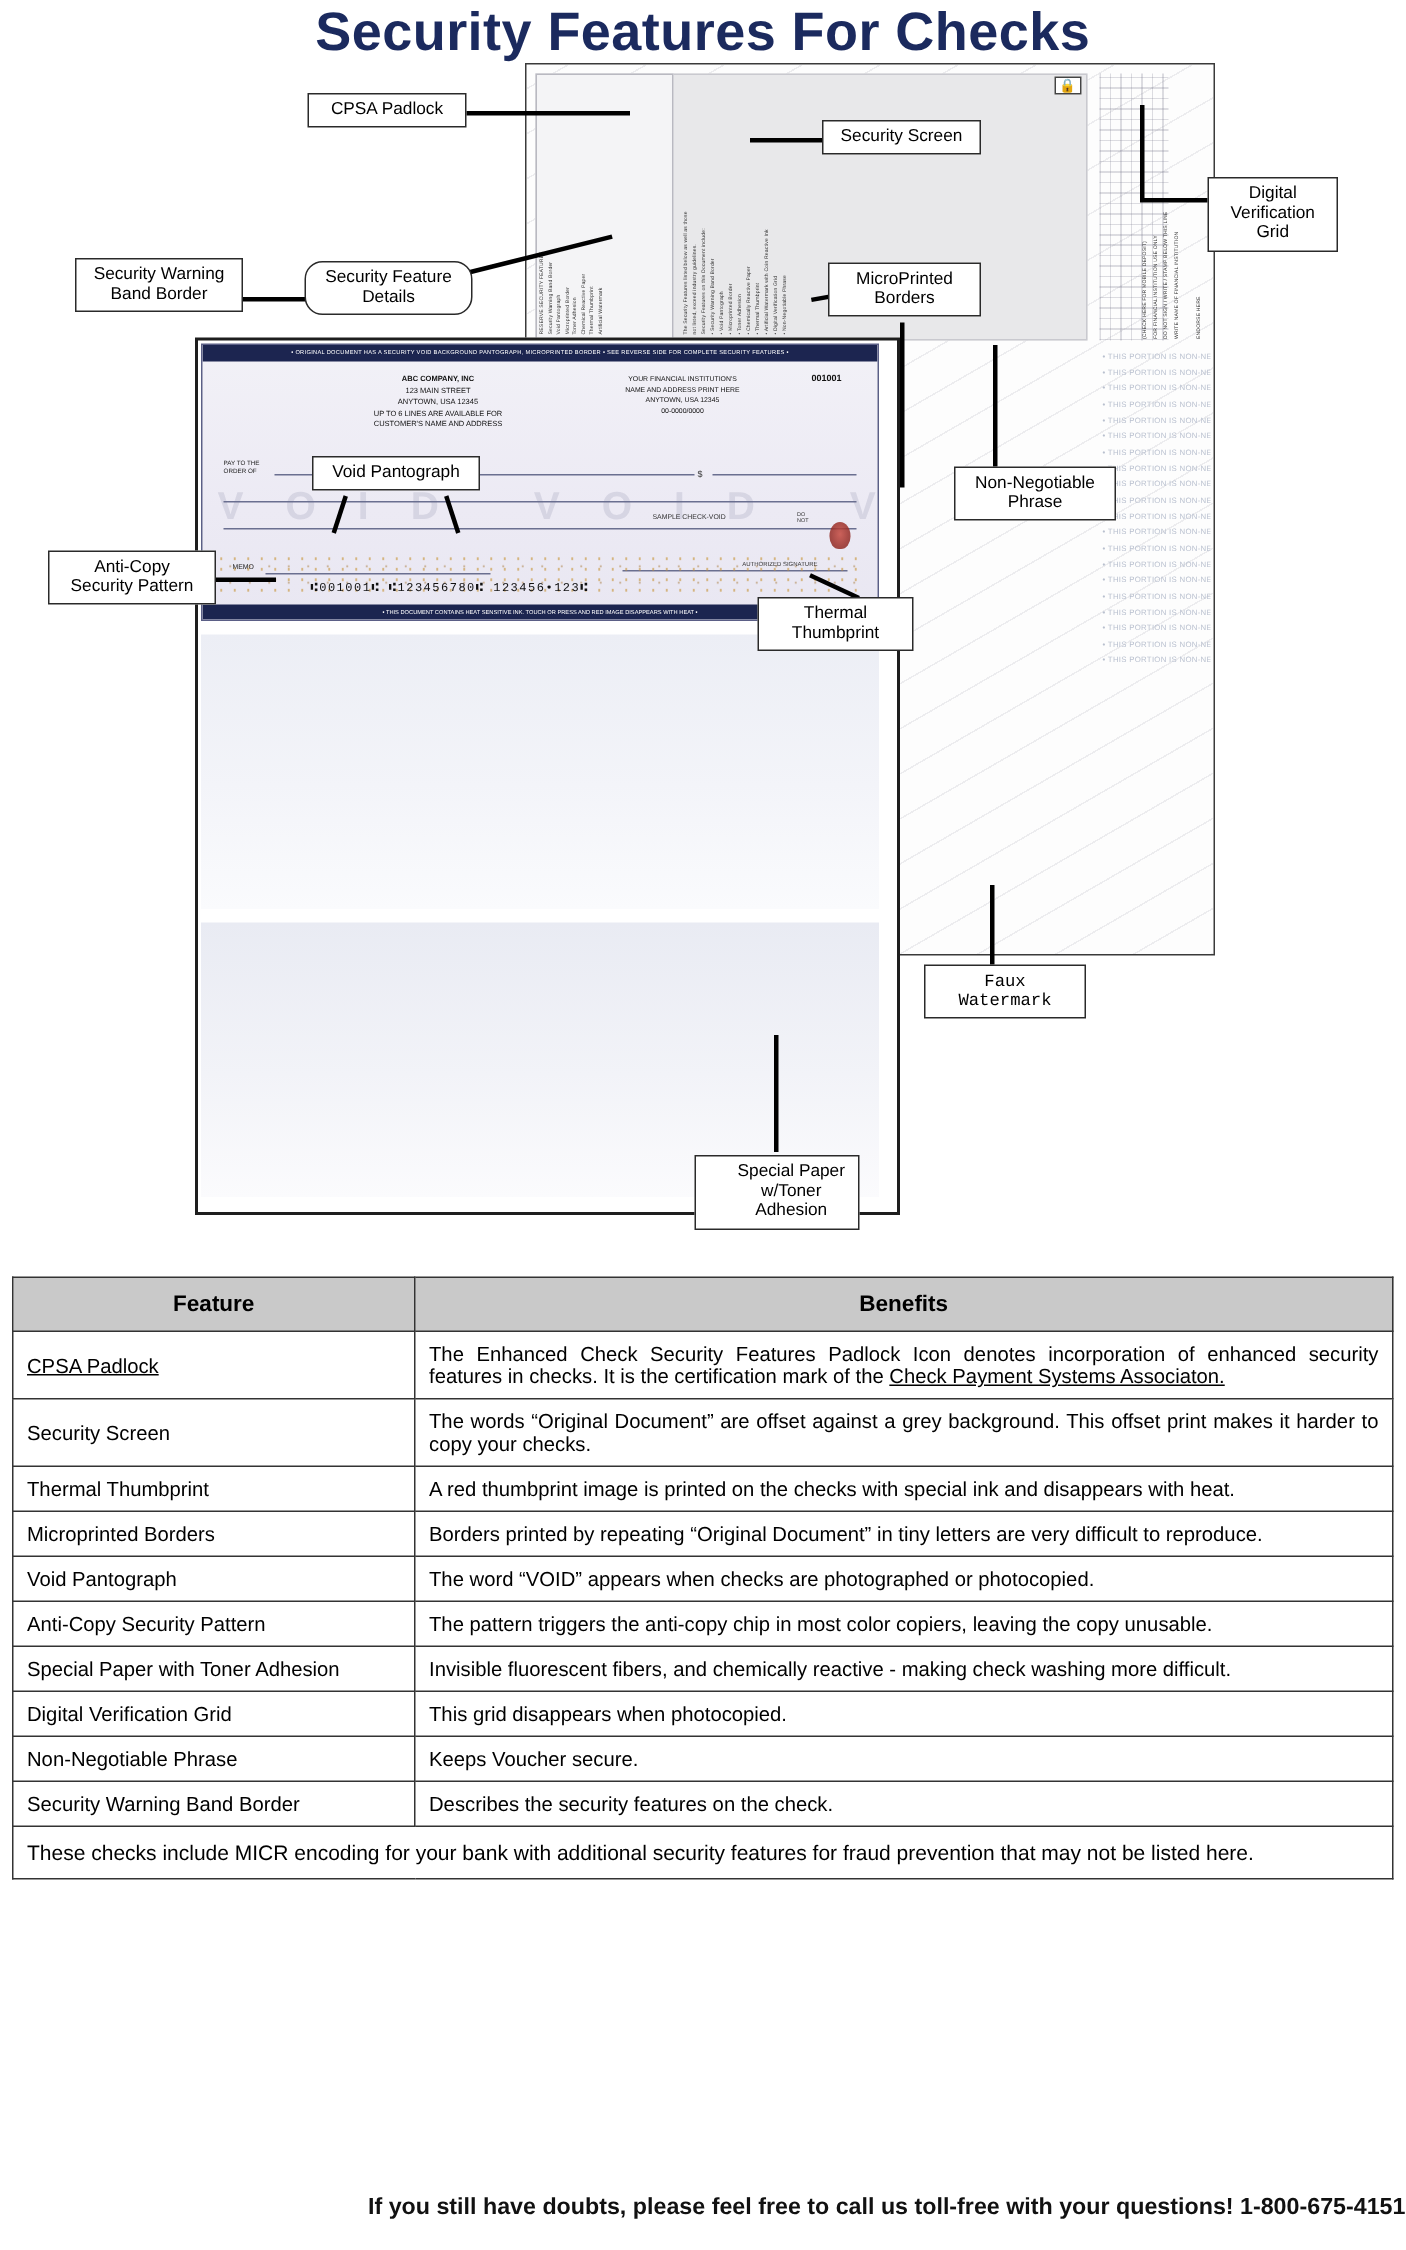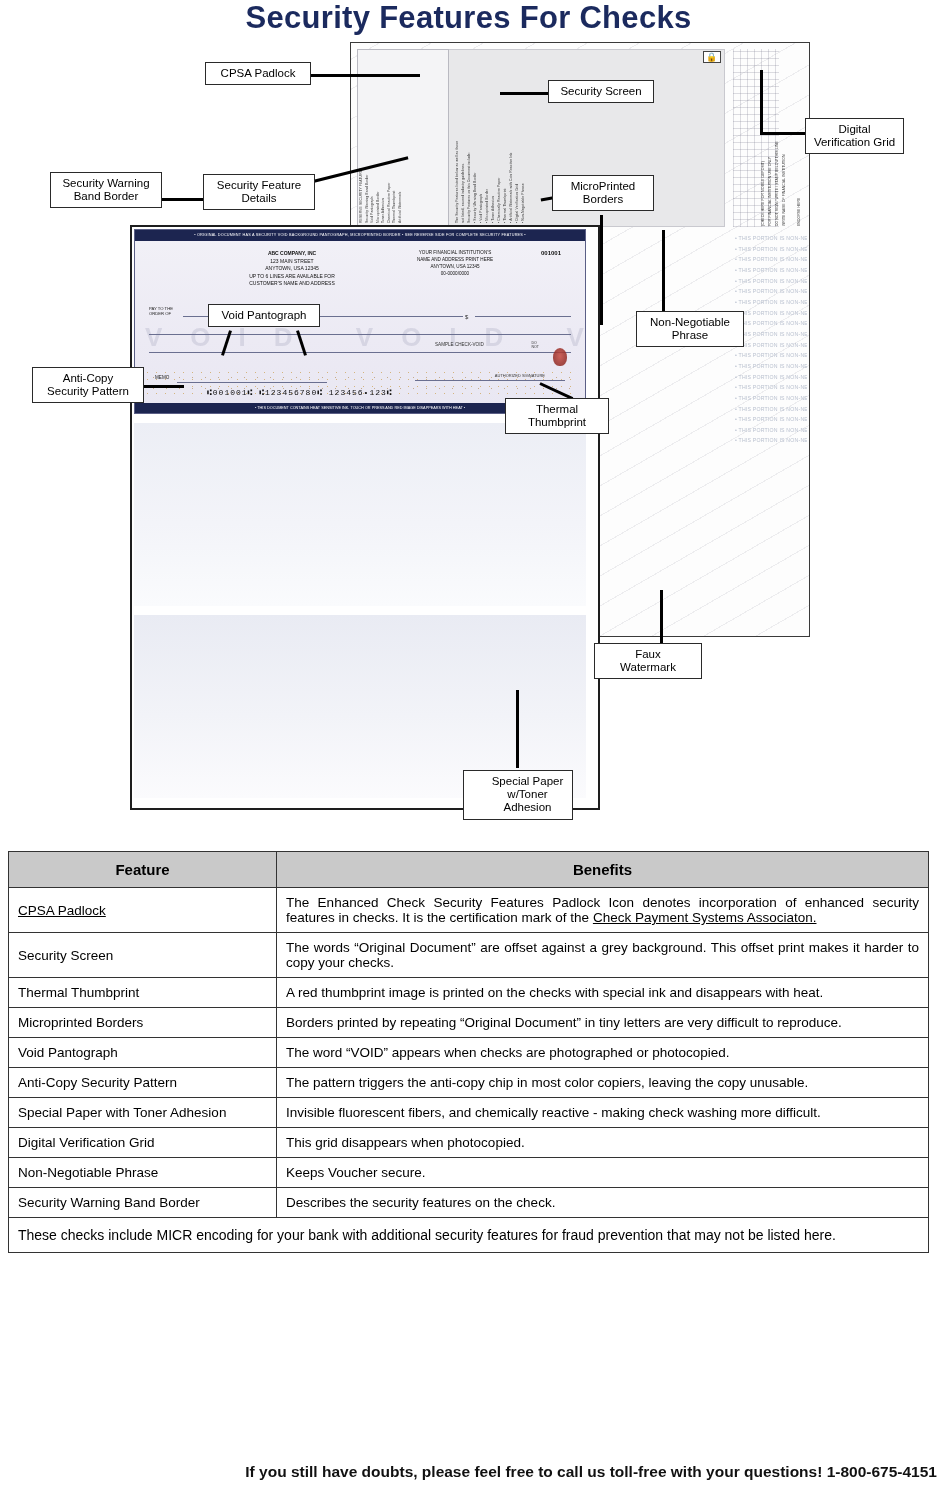--- a/index.html
+++ b/index.html
@@ -13,21 +13,21 @@
   }
   .page { position: relative; width: 937px; height: 1500px; }
 
   
   .title {
     position: absolute;
     top: 0px; left: 0; width: 937px;
     text-align: center;
     font-family: "Liberation Sans", sans-serif;
     font-weight: bold;
-    font-size: 31px;
+    font-size: 36px;
     color: #1b2a5e;
     letter-spacing: 0.3px;
   }
 
   
   .diagram { position: absolute; top: 30px; left: 0; width: 937px; height: 800px; }
 
   
   .voucher {
     position: absolute;
@@ -371,44 +371,44 @@
     <div class="lead h" style="left:540px; top:352px; width:36px; transform: rotate(25deg); transform-origin:left center;"></div>
 
     <div class="lead v" style="left:660px; top:560px; height:64px;"></div>
 
     <div class="lead v" style="left:516px; top:660px; height:78px;"></div>
 
     <div class="callout" style="left:205px; top:32px; width:106px;">CPSA Padlock</div>
 
     <div class="callout" style="left:548px; top:50px; width:106px;">Security Screen</div>
 
-    <div class="callout" style="left:805px; top:88px; width:99px;">Digital
+    <div class="callout" style="left:805px; top:88px; width:87px;">Digital
 Verification Grid</div>
 
     <div class="callout" style="left:50px; top:142px; width:112px;">Security Warning
 Band Border</div>
 
-    <div class="callout" style="left:203px; top:144px; width:112px;">Security Feature
+    <div class="callout" style="left:203px; top:144px; width:112px;border-radius:12px;">Security Feature
 Details</div>
 
     <div class="callout" style="left:552px; top:145px; width:102px;">MicroPrinted
 Borders</div>
 
     <div class="callout" style="left:208px; top:274px; width:112px;">Void Pantograph</div>
 
     <div class="callout" style="left:636px; top:281px; width:108px;">Non-Negotiable
 Phrase</div>
 
     <div class="callout" style="left:32px; top:337px; width:112px;">Anti-Copy
 Security Pattern</div>
 
     <div class="callout" style="left:505px; top:368px; width:104px;">Thermal
 Thumbprint</div>
 
-    <div class="callout" style="left:594px; top:613px; width:108px;">Faux
+    <div class="callout" style="left:616px; top:613px; width:108px;font-family:Liberation Mono, monospace;">Faux
 Watermark</div>
 
     <div class="callout" style="left:463px; top:740px; width:110px;padding-left:25px;">Special Paper
 w/Toner Adhesion</div>
   </div>
 
   <div class="tablewrap">
     <table>
       <thead>
         <tr>

